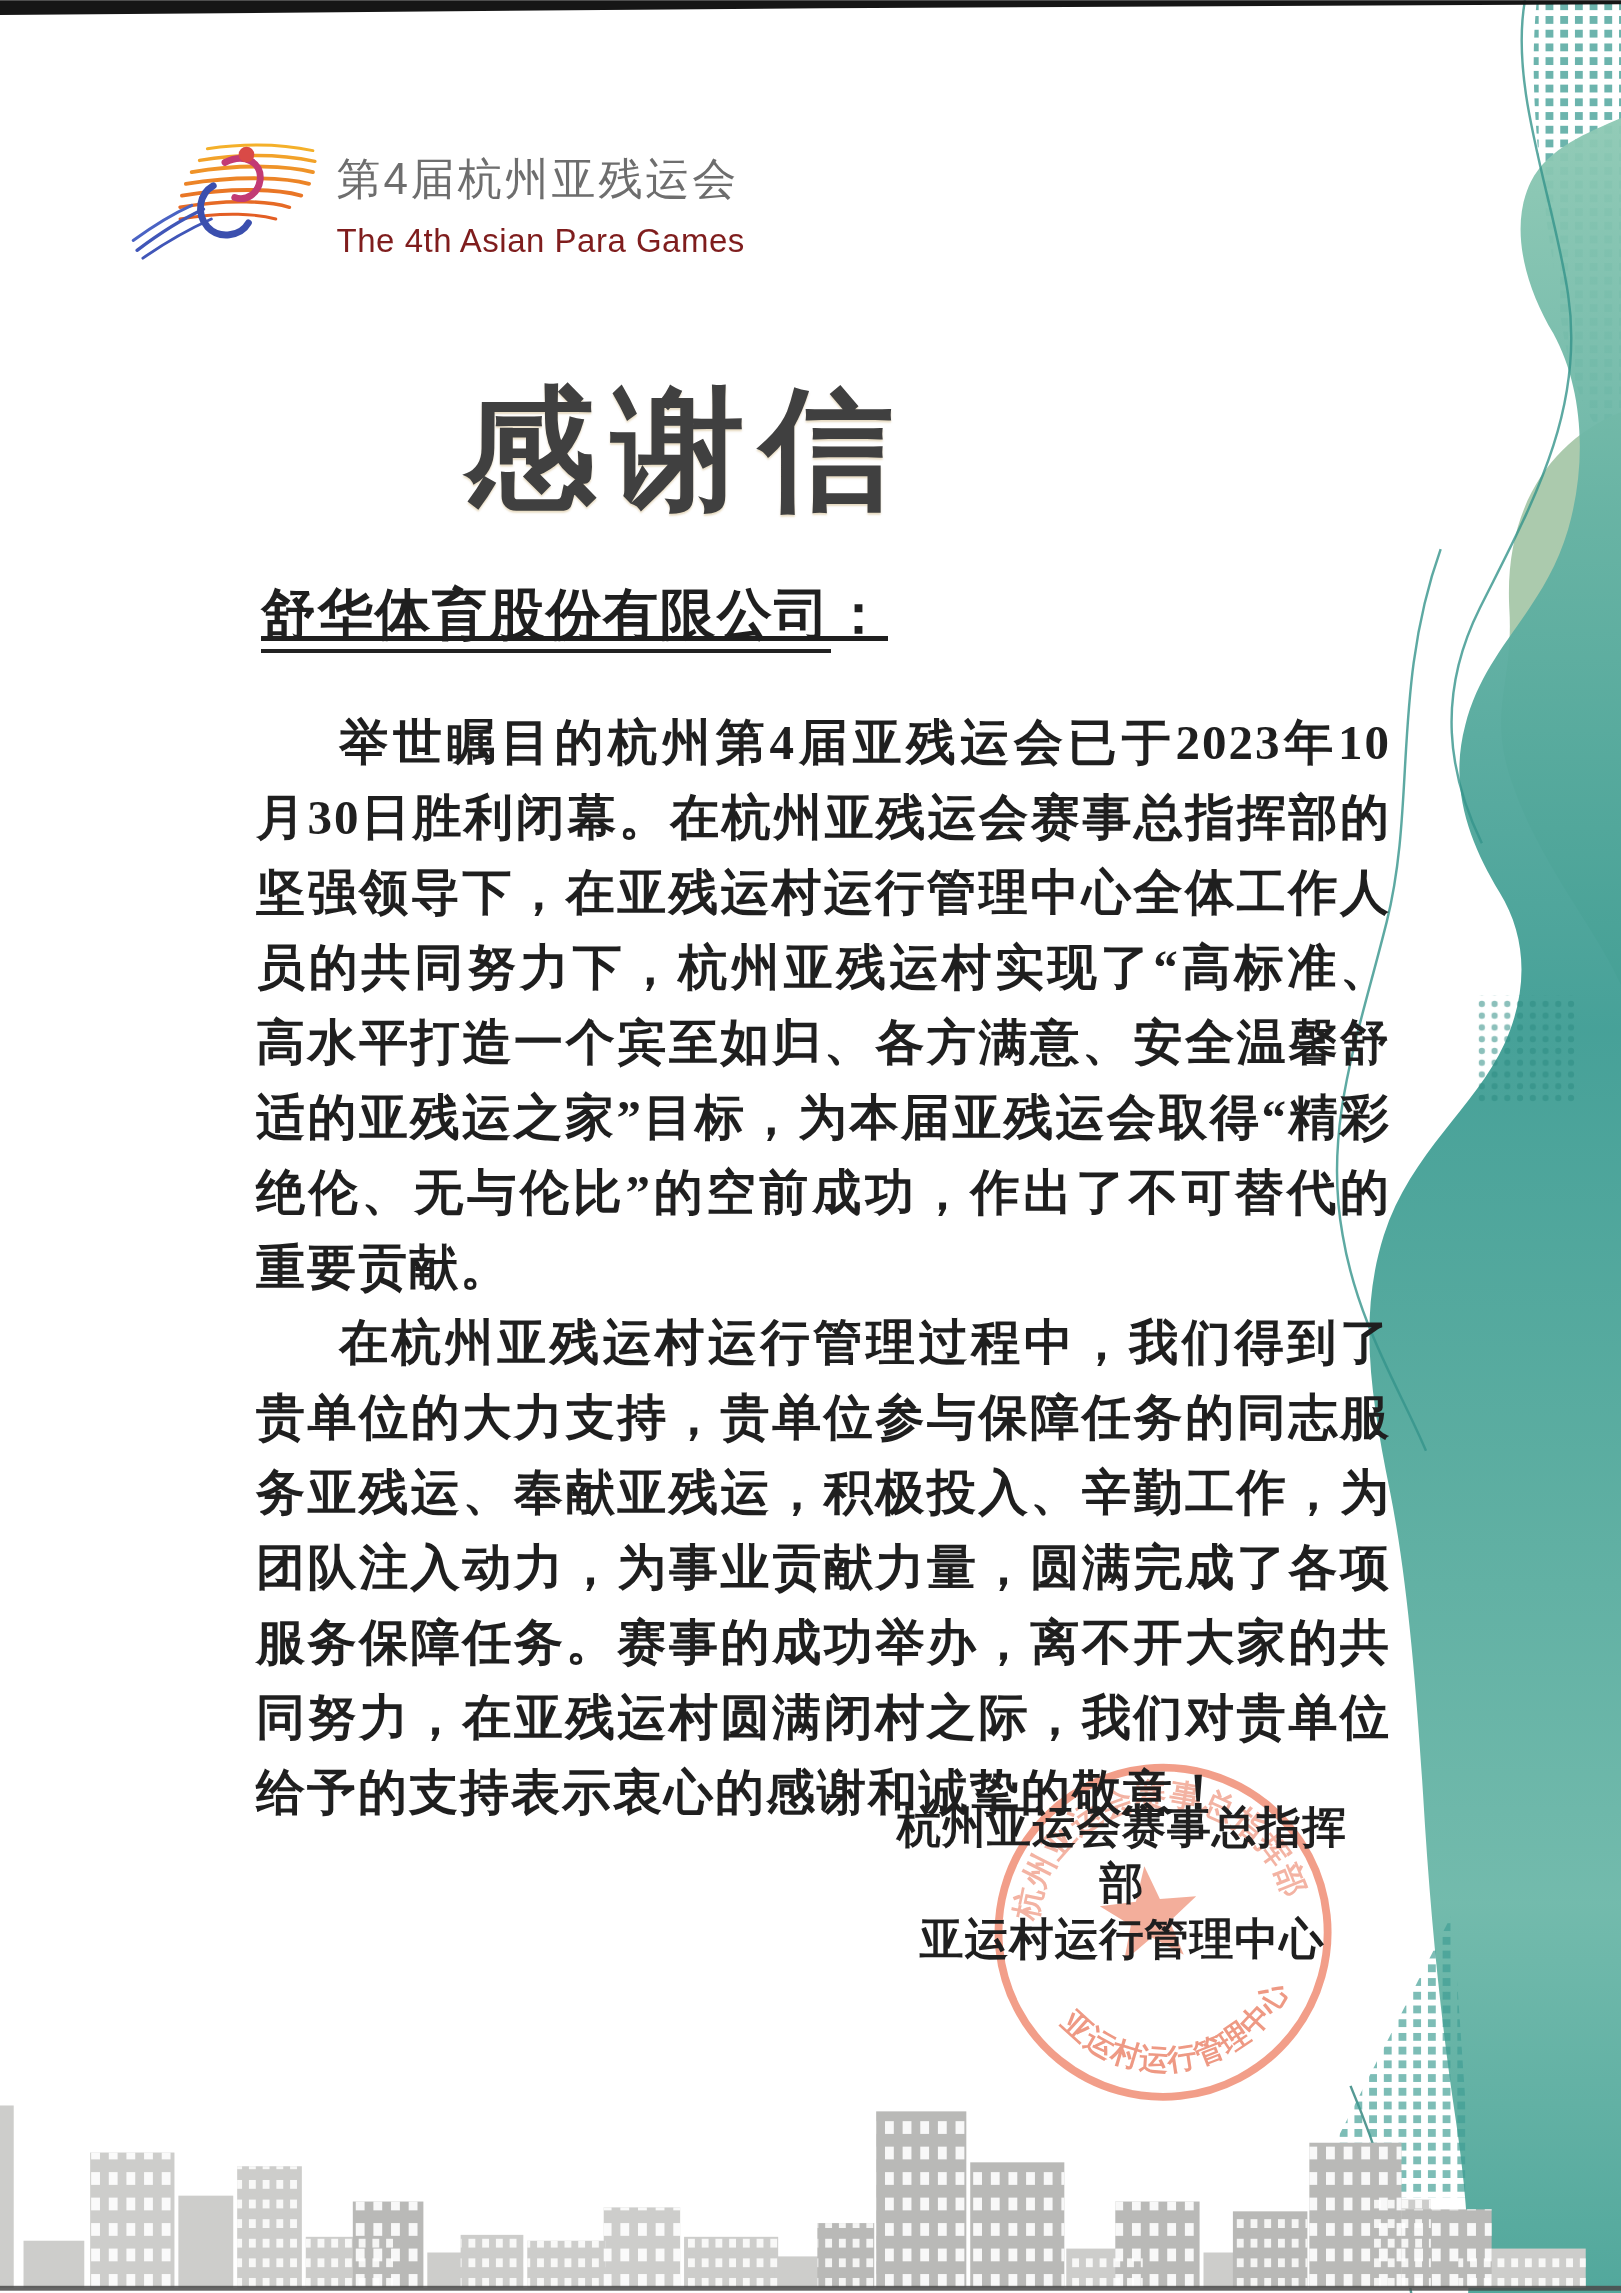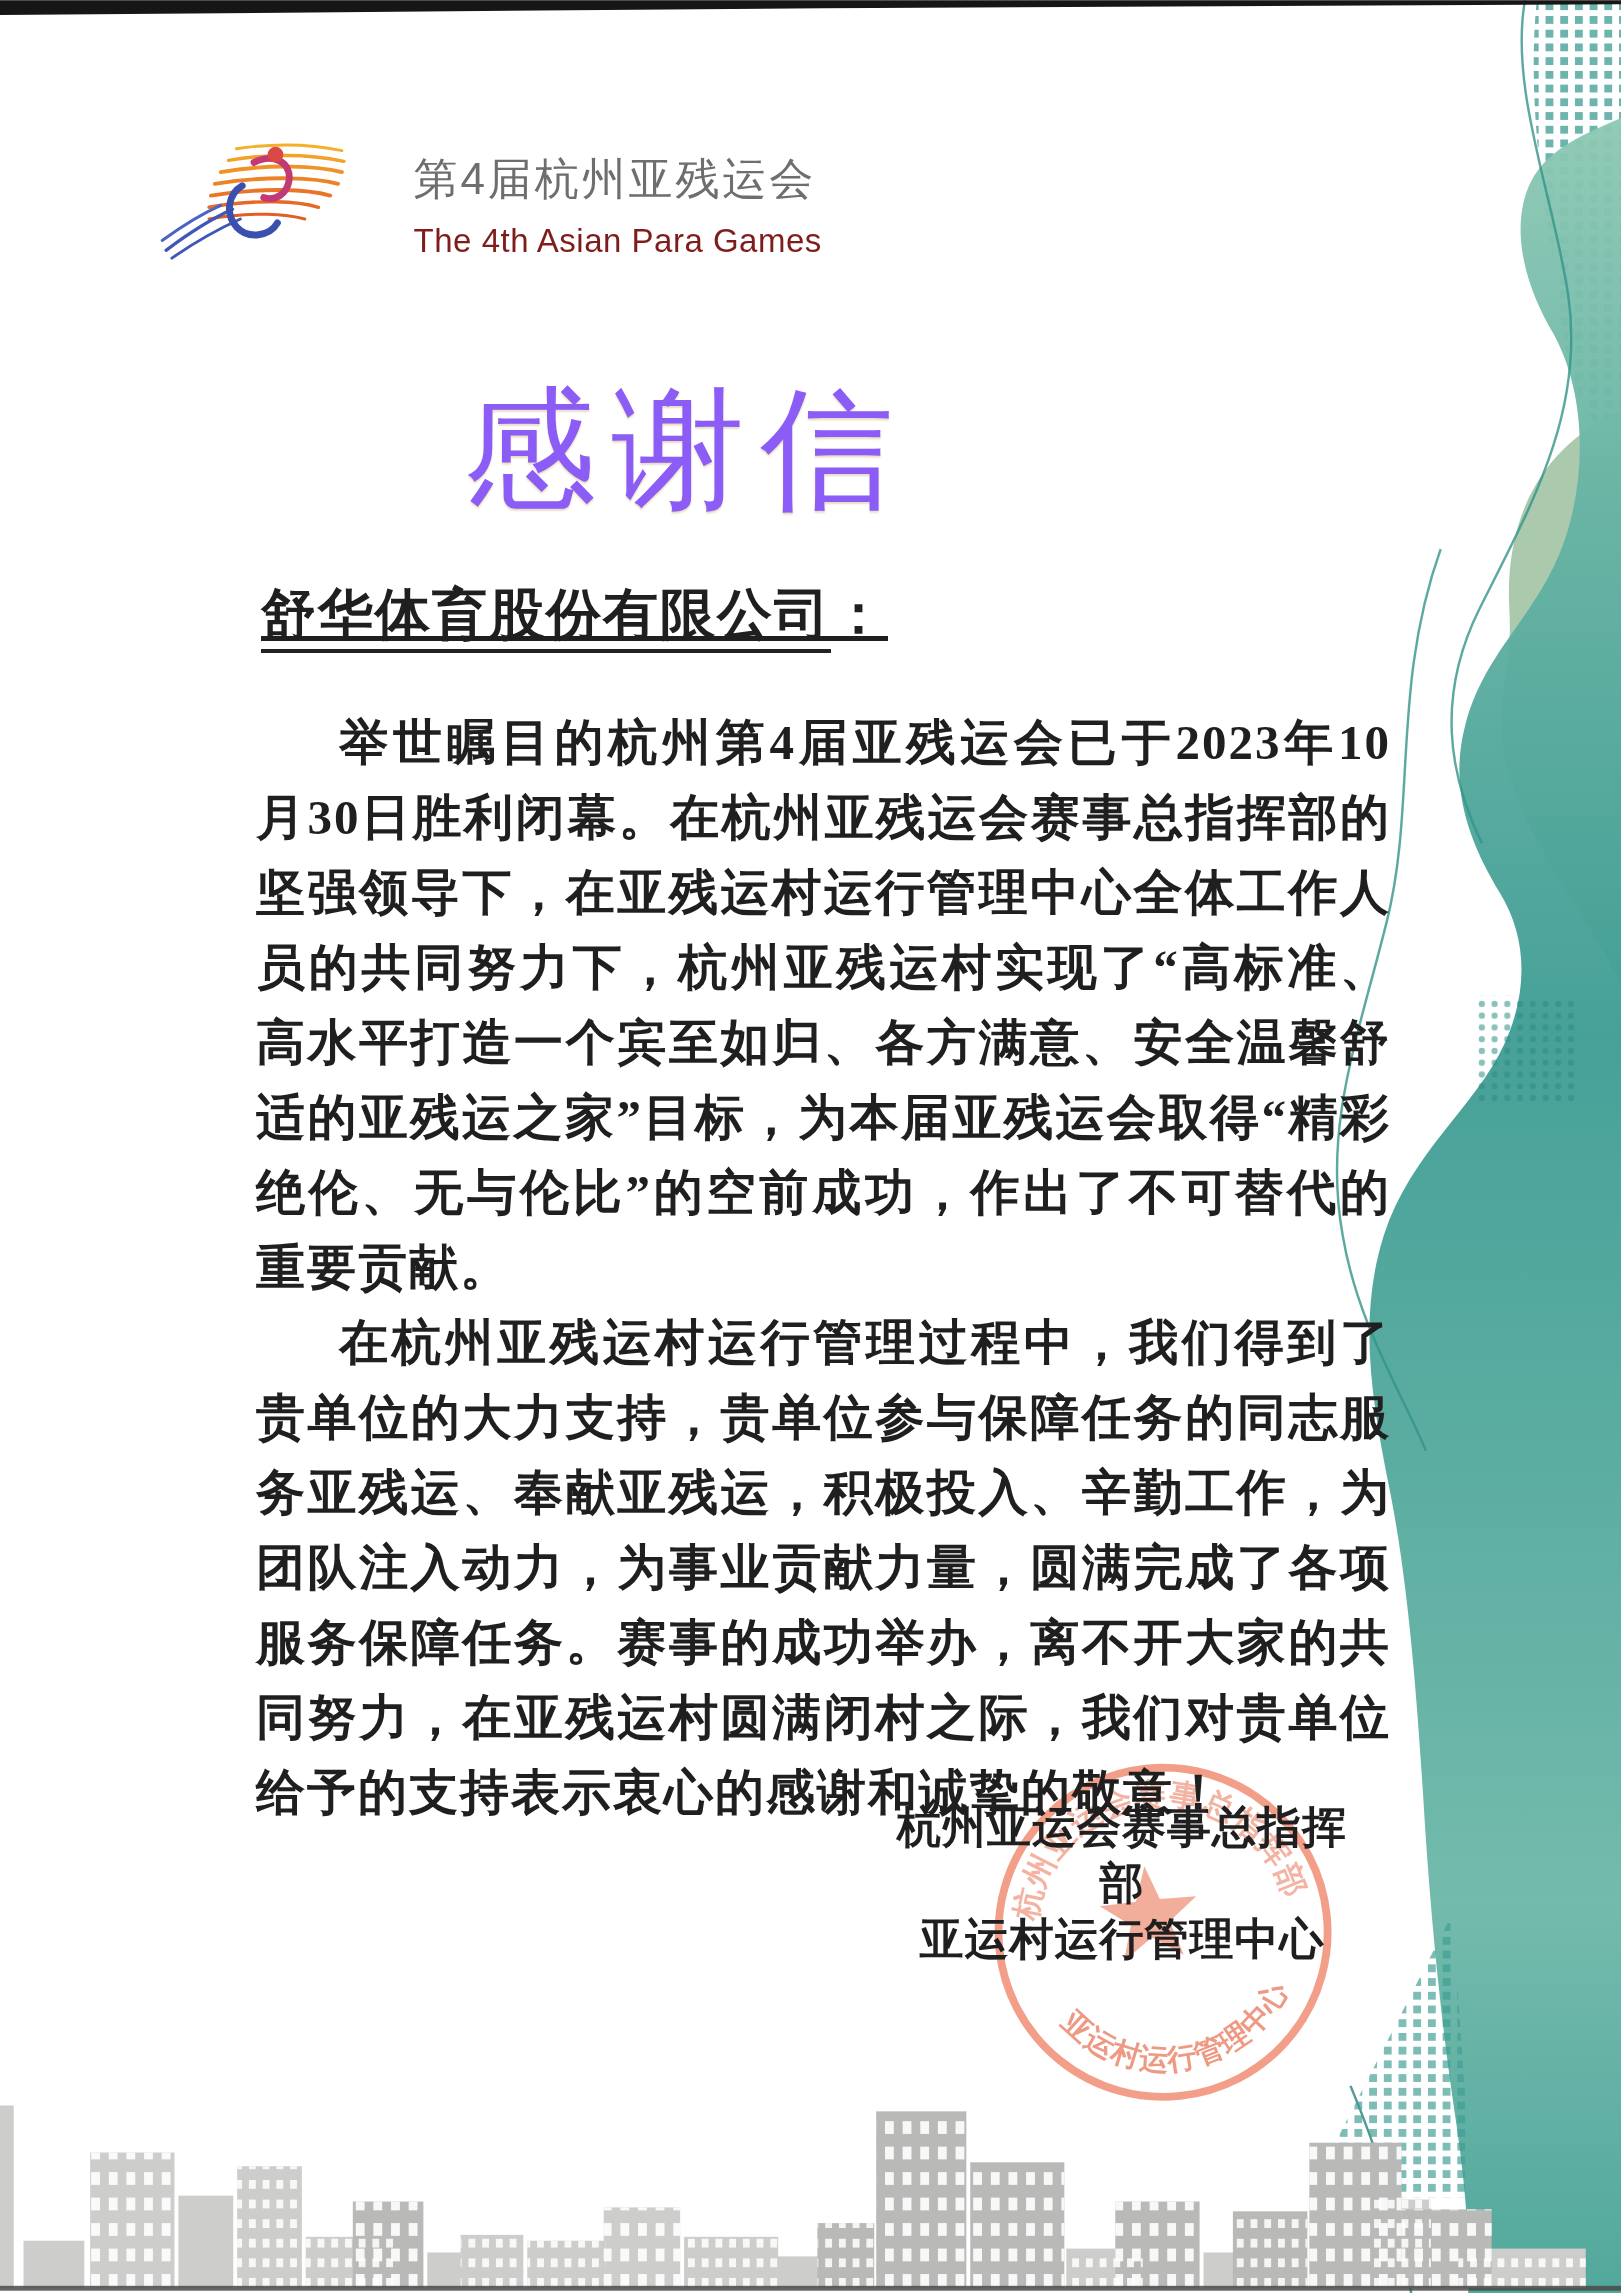--- a/index.html
+++ b/index.html
@@ -9,32 +9,32 @@
     background:#ffffff;
     overflow:hidden;
     font-family:"Liberation Serif","DejaVu Serif",serif;
     color:#1f1f1f;
   }
   .deco-svg,.stamp-svg{position:absolute;left:0;top:0;pointer-events:none;}
   .deco-svg{z-index:0;}
   .stamp-svg{z-index:1;left:970px;top:1754px;}
   .content{position:absolute;inset:0;z-index:2;}
 
-  .logo{position:absolute;left:160px;top:135px;display:flex;align-items:flex-start;gap:48px;}
+  .logo{position:absolute;left:131px;top:135px;display:flex;align-items:flex-start;}
   .logo-mark{width:186px;height:127px;flex:0 0 auto;}
   .logo-text{margin-left:19.6px;padding-top:17.6px;}
   .logo-cn{font-family:"Liberation Sans","DejaVu Sans",sans-serif;font-size:44px;color:#6e6e6e;letter-spacing:2.9px;line-height:1.2;}
   .logo-en{font-family:"Liberation Sans","DejaVu Sans",sans-serif;font-size:33px;color:#7f1d1d;margin-top:17px;letter-spacing:0.5px;}
 
   .title{
     position:absolute;left:0;right:249px;top:361px;
     text-align:center;
-    font-size:133px;font-weight:400;
+    font-size:133px;font-weight:700;
     letter-spacing:15.7px;
-    color:#8b5cf6;
+    color:#404040;
     text-shadow:0 2px 2px rgba(160,110,10,0.25);
   }
 
   .recipient{position:absolute;left:261px;top:578px;font-size:55px;font-weight:700;letter-spacing:2px;text-decoration:underline;}
   .recipient .name{border-bottom:4.9px solid #222;padding-bottom:3.9px;}
 
   .body-text{
     position:absolute;left:248px;top:705px;width:1135px;
     font-size:49px;line-height:75px;letter-spacing:2px;
     font-weight:600;

